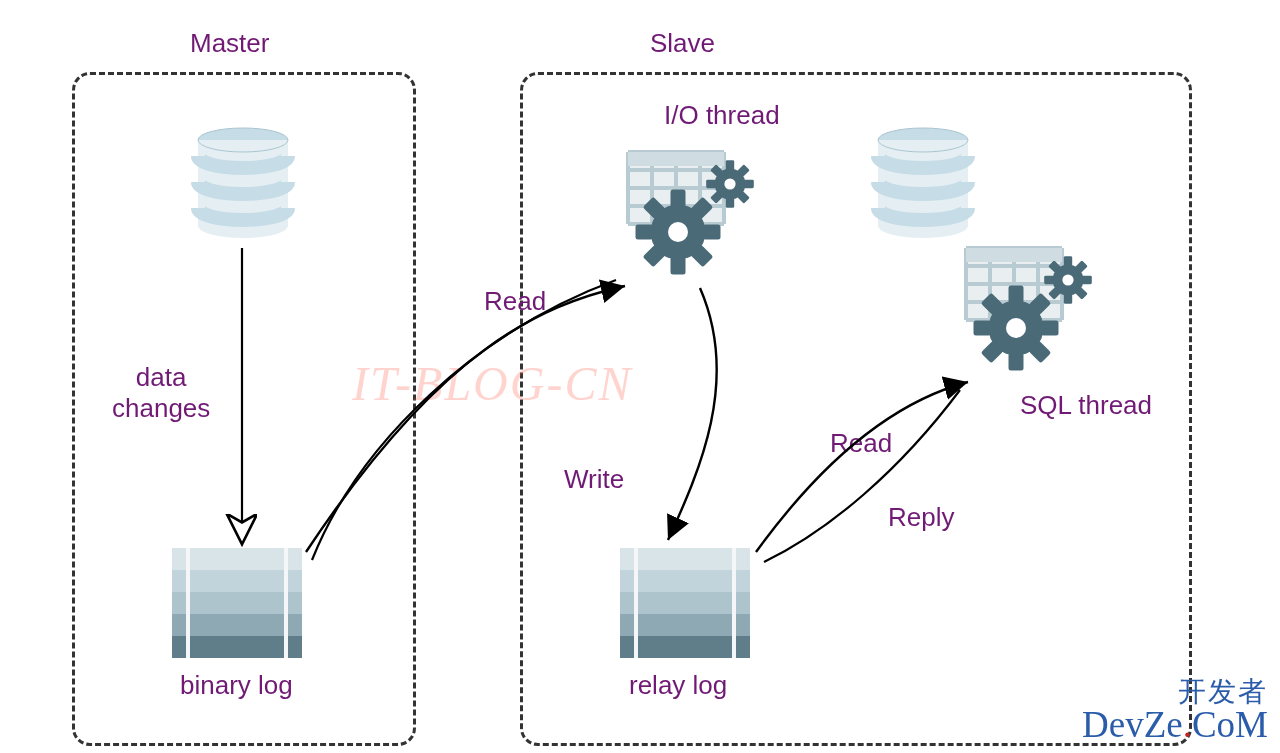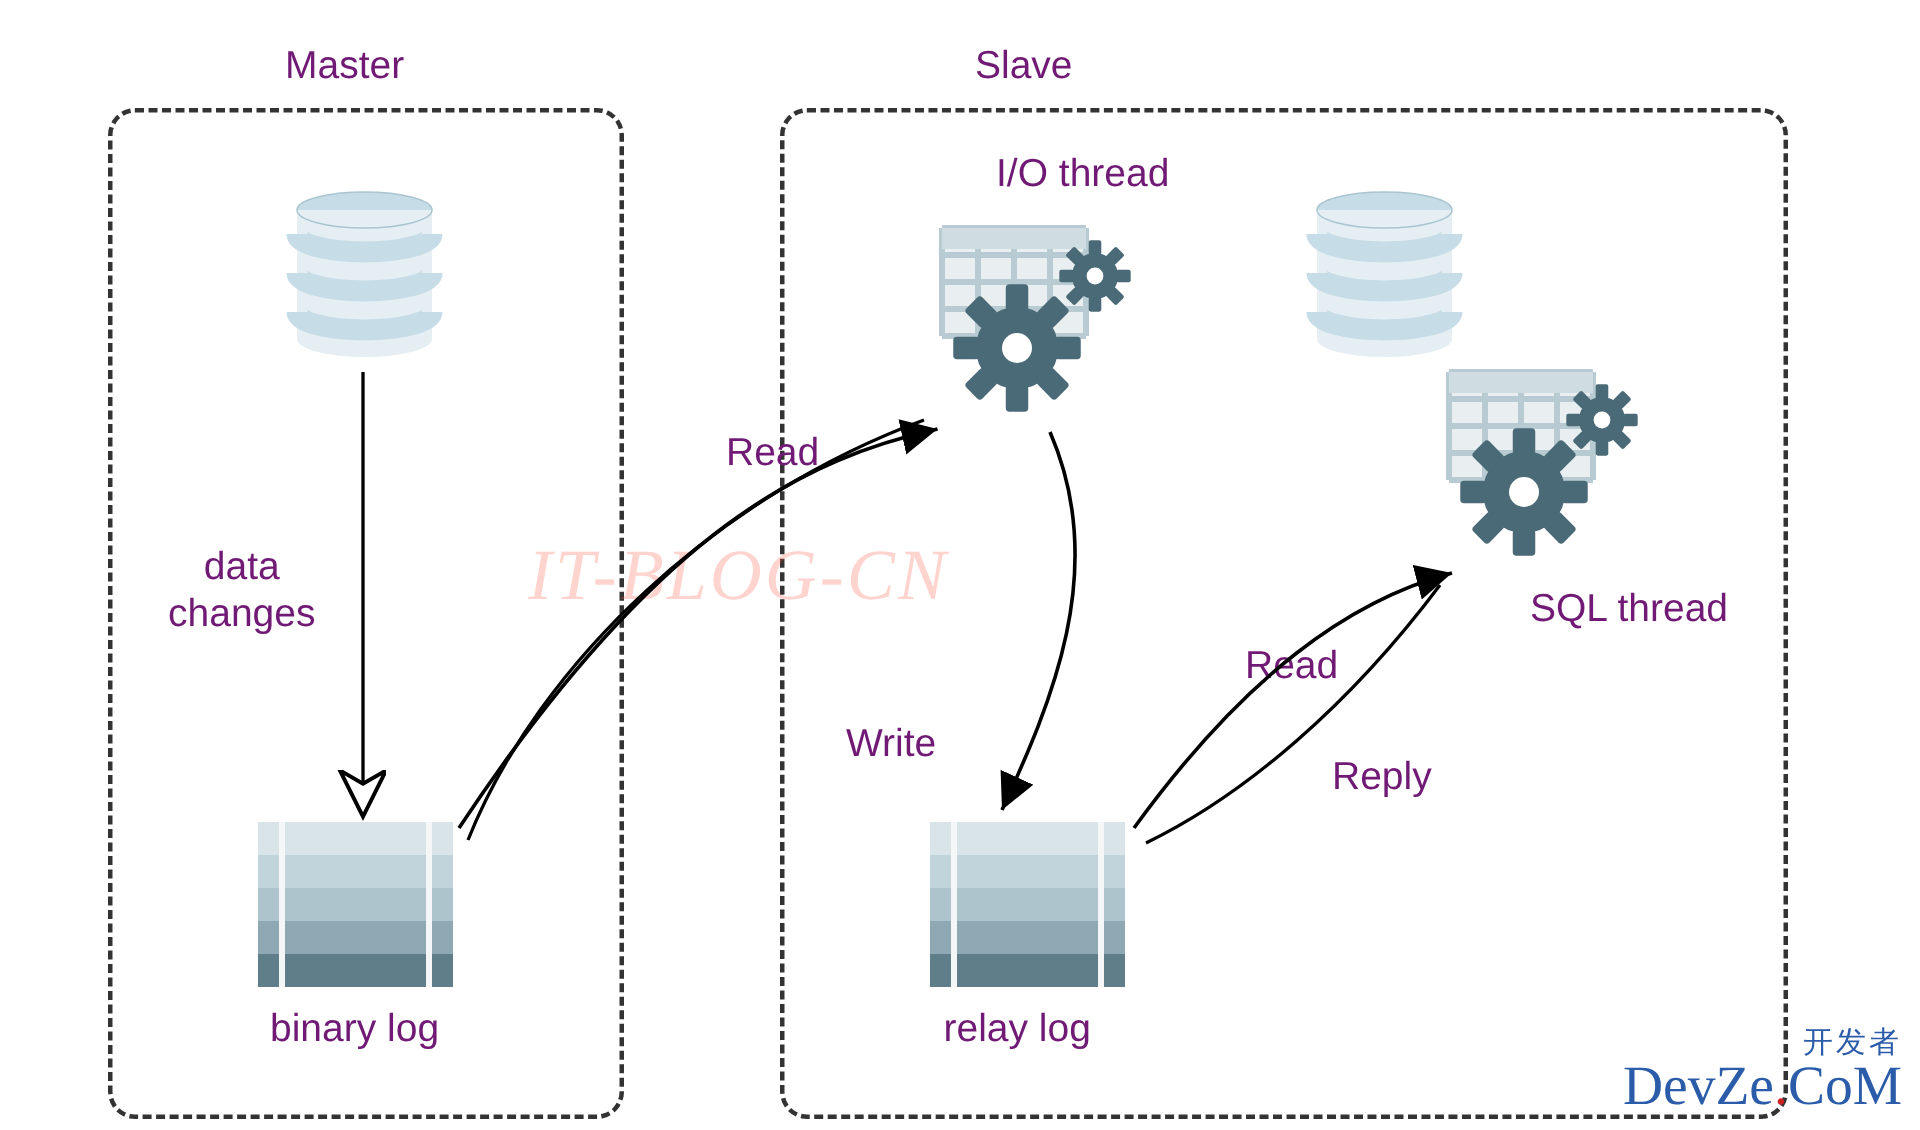--- a/index.html
+++ b/index.html
@@ -37,21 +37,21 @@
   .bottom-logo {
     position: absolute;
     right: 12px;
     bottom: 8px;
     font-family: "Comic Sans MS", "Brush Script MT", cursive;
     color: #2b5caa;
     text-align: right;
     line-height: 1.05;
   }
   .bottom-logo .cn {
-    font-size: 20px;
+    font-size: 28px;
     letter-spacing: 2px;
   }
   .bottom-logo .en {
     font-size: 37px;
     font-family: "Comic Sans MS", cursive;
   }
   .bottom-logo .en .dot {
     color: #c22;
   }
   svg.canvas {
@@ -75,21 +75,21 @@
 
 <div class="label" style="left:112px; top:362px; line-height:1.2;">
   <span>data</span><br>
   <span>changes</span>
 </div>
 
 <div class="label" style="left:180px; top:670px;">binary log</div>
 <div class="label" style="left:629px; top:670px;">relay log</div>
 
 <div class="label" style="left:484px; top:286px;">Read</div>
-<div class="label" style="left:564px; top:480px;">Write</div>
+<div class="label" style="left:564px; top:464px;">Write</div>
 <div class="label" style="left:830px; top:428px;">Read</div>
 <div class="label" style="left:888px; top:502px;">Reply</div>
 
 <div class="watermark" style="left:352px; top:356px;">IT-BLOG-CN</div>
 
 <div class="bottom-logo">
   <div class="cn">开发者</div>
   <div class="en">
     <span>DevZe</span><span class="dot">.</span><span>CoM</span>
   </div>

